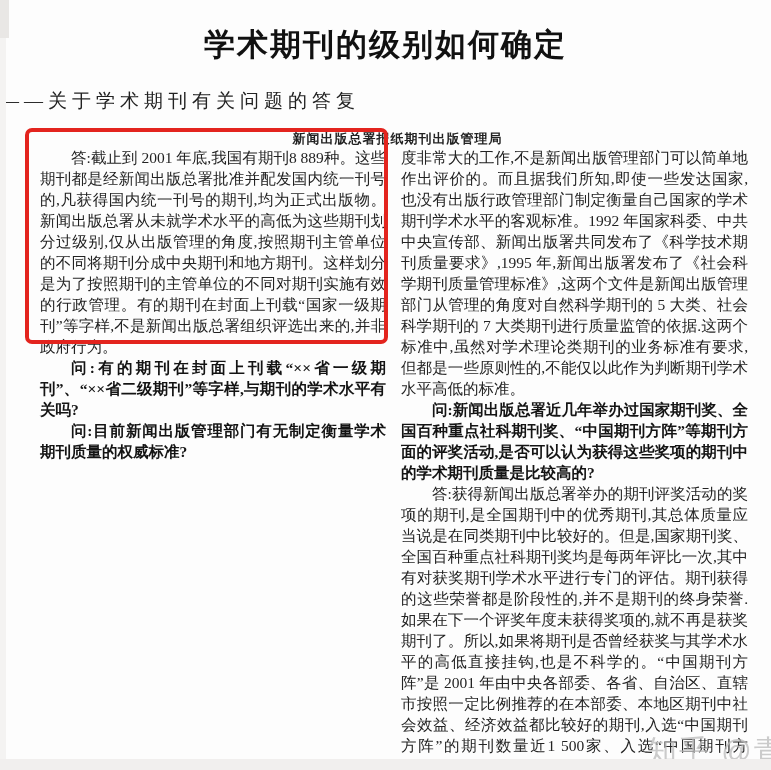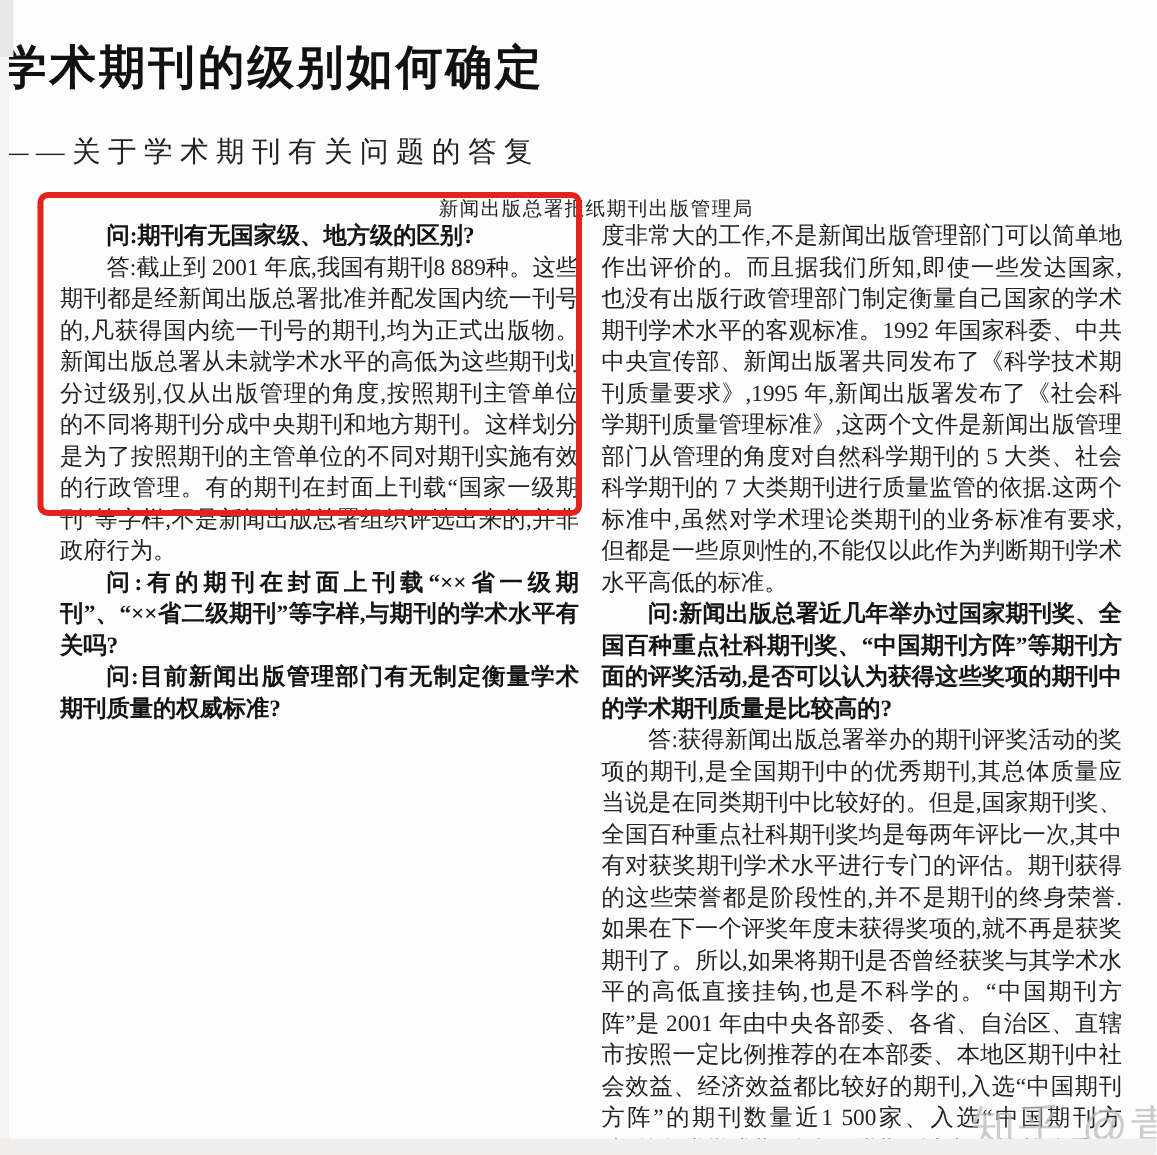--- a/index.html
+++ b/index.html
@@ -12,38 +12,38 @@
     color:#1c1c1c;
   }
   
   .edge-left{position:absolute;left:0;top:0;width:6px;height:100%;background:#f4f3f2;}
   .edge-corner{position:absolute;left:0;top:0;width:9px;height:38px;background:#e9e7e5;}
   .edge-bottom{position:absolute;left:0;bottom:0;width:100%;height:11px;background:#f1efee;}
 
   .title{
     margin:0;
     padding-top:24px;
-    text-align:left;
+    text-align:center;
     font-family:"Liberation Sans","DejaVu Sans",sans-serif;
     font-weight:700;
     font-size:31px;
     letter-spacing:2px;
     color:#111;
   }
   .subtitle{
     margin-top:22px;
     font-size:19px;
     letter-spacing:5px;
     color:#222;
   }
   .byline{
     margin-top:16px;
     text-align:center;
     font-family:"Liberation Sans","DejaVu Sans",sans-serif;
-    font-weight:400;
+    font-weight:700;
     font-size:13px;
     letter-spacing:1px;
     color:#222;
     padding-left:24px;
   }
   .col{
     position:absolute;
     top:147px;
     width:346px;
     font-size:15.5px;
@@ -81,21 +81,20 @@
 <div class="page">
 
   <div class="edge-left"></div>
   <div class="edge-corner"></div>
 
   <h1 class="title">学术期刊的级别如何确定</h1>
   <div class="subtitle">——关于学术期刊有关问题的答复</div>
   <div class="byline">新闻出版总署报纸期刊出版管理局</div>
 
   <div class="col col-left">
-    <p class="q">问:期刊有无国家级、地方级的区别?</p>
     <p class="a">答:截止到 2001 年底,我国有期刊8 889种。这些期刊都是经新闻出版总署批准并配发国内统一刊号的,凡获得国内统一刊号的期刊,均为正式出版物。新闻出版总署从未就学术水平的高低为这些期刊划分过级别,仅从出版管理的角度,按照期刊主管单位的不同将期刊分成中央期刊和地方期刊。这样划分是为了按照期刊的主管单位的不同对期刊实施有效的行政管理。有的期刊在封面上刊载“国家一级期刊”等字样,不是新闻出版总署组织评选出来的,并非政府行为。</p>
     <p class="q">问:有的期刊在封面上刊载“××省一级期刊”、“××省二级期刊”等字样,与期刊的学术水平有关吗?</p>
     <p class="q">问:目前新闻出版管理部门有无制定衡量学术期刊质量的权威标准?</p>
 
   </div>
 
   <div class="col col-right">
     <p class="noindent">度非常大的工作,不是新闻出版管理部门可以简单地作出评价的。而且据我们所知,即使一些发达国家,也没有出版行政管理部门制定衡量自己国家的学术期刊学术水平的客观标准。1992 年国家科委、中共中央宣传部、新闻出版署共同发布了《科学技术期刊质量要求》,1995 年,新闻出版署发布了《社会科学期刊质量管理标准》,这两个文件是新闻出版管理部门从管理的角度对自然科学期刊的 5 大类、社会科学期刊的 7 大类期刊进行质量监管的依据.这两个标准中,虽然对学术理论类期刊的业务标准有要求,但都是一些原则性的,不能仅以此作为判断期刊学术水平高低的标准。</p>
     <p class="q">问:新闻出版总署近几年举办过国家期刊奖、全国百种重点社科期刊奖、“中国期刊方阵”等期刊方面的评奖活动,是否可以认为获得这些奖项的期刊中的学术期刊质量是比较高的?</p>
     <p class="a">答:获得新闻出版总署举办的期刊评奖活动的奖项的期刊,是全国期刊中的优秀期刊,其总体质量应当说是在同类期刊中比较好的。但是,国家期刊奖、全国百种重点社科期刊奖均是每两年评比一次,其中有对获奖期刊学术水平进行专门的评估。期刊获得的这些荣誉都是阶段性的,并不是期刊的终身荣誉.如果在下一个评奖年度未获得奖项的,就不再是获奖期刊了。所以,如果将期刊是否曾经获奖与其学术水平的高低直接挂钩,也是不科学的。“中国期刊方阵”是 2001 年由中央各部委、各省、自治区、直辖市按照一定比例推荐的在本部委、本地区期刊中社会效益、经济效益都比较好的期刊,入选“中国期刊方阵”的期刊数量近1 500家、入选“中国期刊方阵”的各类学术期刊,在同类期刊中相对比较优秀,但同样不能作为评职称时入选论文的依据。</p>

